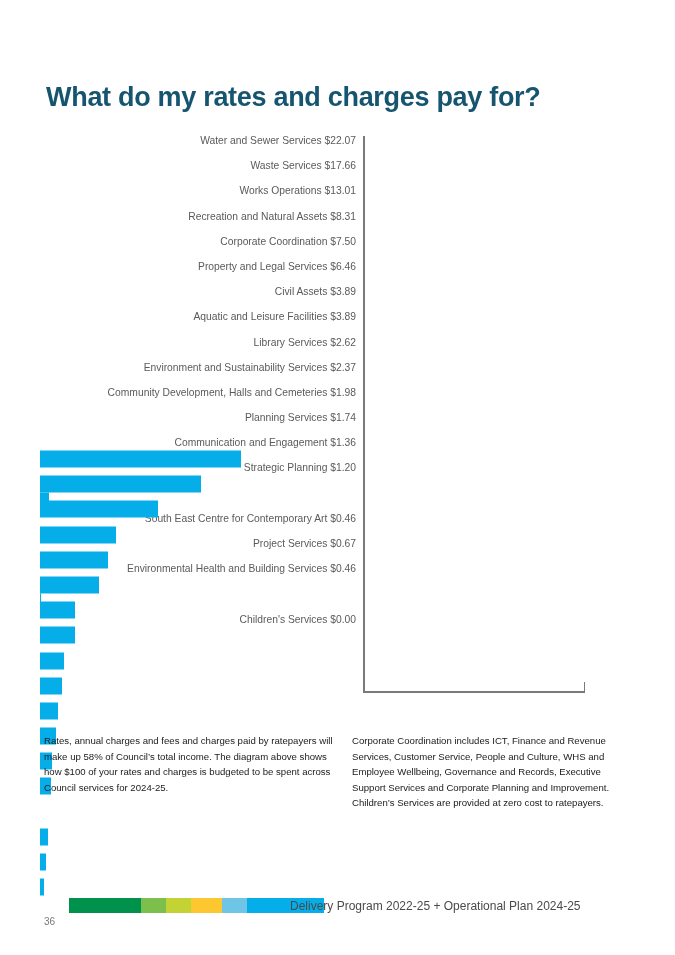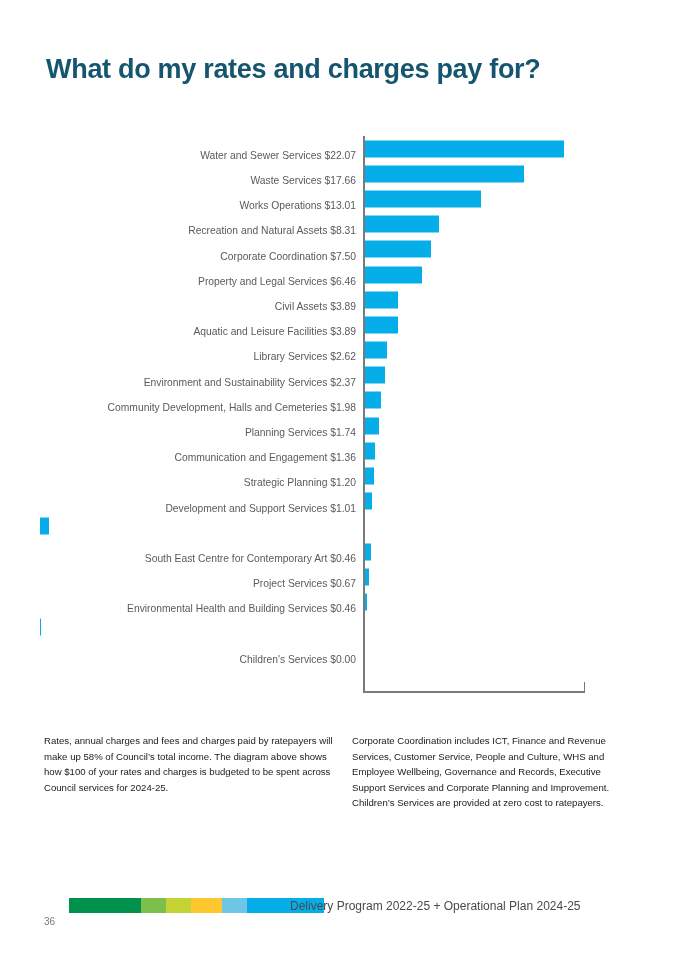--- a/index.html
+++ b/index.html
@@ -12,21 +12,21 @@
     height: 955px;
     position: relative;
     font-family: "Liberation Sans", sans-serif;
     overflow: hidden;
   }
 
   
   .page-title {
     position: absolute;
     left: 46px;
-    top: 54px;
+    top: 82px;
     font-size: 27px;
     font-weight: bold;
     letter-spacing: -0.3px;
     color: #16556F;
     white-space: nowrap;
   }
 
   
   .chart {
     position: absolute;
@@ -36,22 +36,23 @@
     height: 560px;
   }
   .chart-rows {
     position: absolute;
     left: 0;
     top: 0;
     width: 600px;
   }
   .bar-row {
     display: flex;
-    align-items: flex-end;
+    align-items: flex-start;
     height: 25.2px;
+    flex-direction: column;
   }
   .bar-label {
     width: 323px;
     flex: 0 0 323px;
     text-align: right;
     padding-right: 7px;
     box-sizing: border-box;
     font-size: 10.3px;
     color: #5a5a5a;
     white-space: nowrap;
@@ -220,26 +221,20 @@
       <div class="bar-row">
         <div class="bar-label">Communication and Engagement $1.36</div>
         <div class="bar-track">
           <div class="bar-fill" style="width: 12.3738px; background: rgb(5, 174, 232);"></div>
         </div>
       </div>
       <div class="bar-row">
         <div class="bar-label">Strategic Planning $1.20</div>
         <div class="bar-track">
           <div class="bar-fill" style="width: 10.918px; background: rgb(5, 174, 232);"></div>
-        </div>
-      </div>
-      <div class="bar-row">
-        <div class="bar-label">Development and Support Services $1.01</div>
-        <div class="bar-track">
-          <div class="bar-fill" style="width: 9.18934px; background: rgb(5, 174, 232);"></div>
         </div>
       </div>
       <div class="bar-row">
         <div class="bar-track">
           <div class="bar-fill" style="width: 9.18934px; background: rgb(5, 174, 232);"></div>
         </div>
       </div>
       <div class="bar-row">
         <div class="bar-label">South East Centre for Contemporary Art $0.46</div>
         <div class="bar-track">

